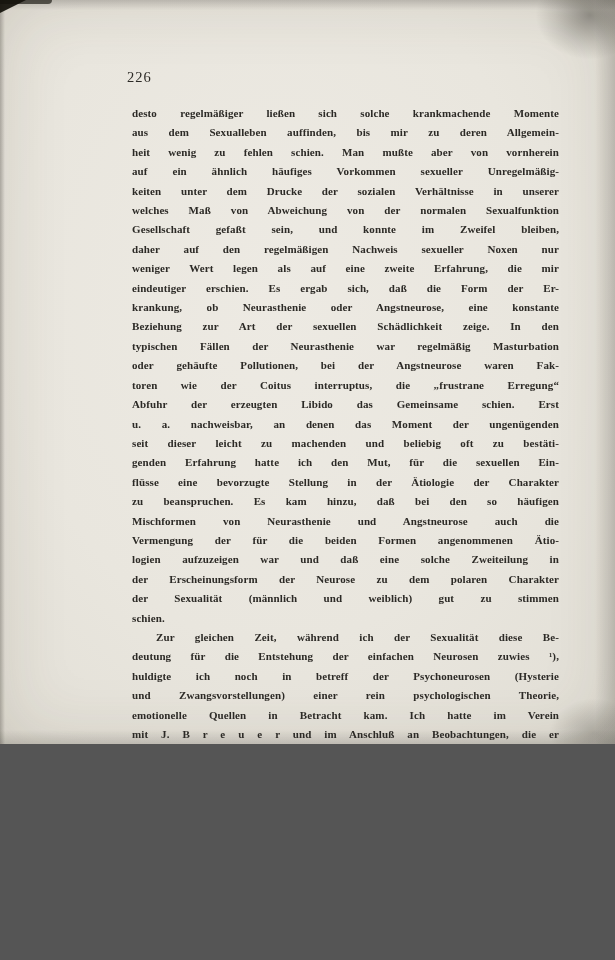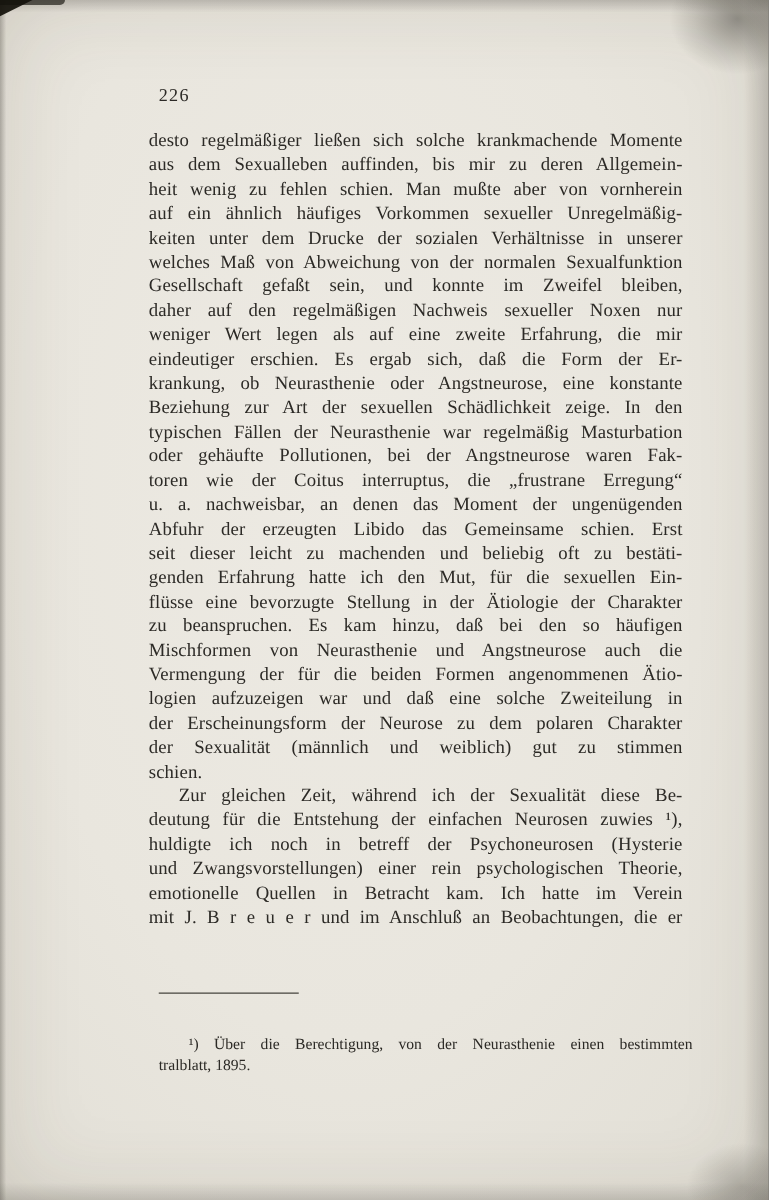--- a/index.html
+++ b/index.html
@@ -3,21 +3,21 @@
 <meta charset="utf-8">
 <style>
   html, body {
     margin: 0;
     padding: 0;
     background: #555;
   }
   .page {
     position: relative;
     width: 615px;
-    height: 960px;
+    height: 744px;
     margin: 0 auto;
     background: radial-gradient(ellipse at 45% 40%, #edeae3 0%, #e9e6de 55%, #e1ded5 100%);
     box-shadow: inset 0 0 70px rgba(70, 60, 35, 0.14);
     overflow: hidden;
     font-family: "Liberation Serif", "DejaVu Serif", serif;
     color: #2c2a26;
   }
 
   
   .edge-left {
@@ -59,26 +59,27 @@
   
   .page-number {
     position: absolute;
     left: 127px;
     top: 69px;
     font-size: 14.5px;
     letter-spacing: 1px;
   }
   .body-text {
     position: absolute;
-    left: 119px;
+    left: 132px;
     top: 104px;
     width: 427px;
-    font-size: 15px;
+    font-size: 11px;
     line-height: 19.4px;
     letter-spacing: 0.1px;
+    font-weight: bold;
   }
   .line {
     text-align: justify;
     text-align-last: justify;
   }
   .para1 .line:last-child {
     text-align-last: left;
   }
   .para2 .line:first-child {
     text-indent: 24px;
@@ -132,22 +133,22 @@
         <div class="line">welches Maß von Abweichung von der normalen Sexualfunktion</div>
         <div class="line">Gesellschaft gefaßt sein, und konnte im Zweifel bleiben,</div>
         <div class="line">daher auf den regelmäßigen Nachweis sexueller Noxen nur</div>
         <div class="line">weniger Wert legen als auf eine zweite Erfahrung, die mir</div>
         <div class="line">eindeutiger erschien. Es ergab sich, daß die Form der Er-</div>
         <div class="line">krankung, ob Neurasthenie oder Angstneurose, eine konstante</div>
         <div class="line">Beziehung zur Art der sexuellen Schädlichkeit zeige. In den</div>
         <div class="line">typischen Fällen der Neurasthenie war regelmäßig Masturbation</div>
         <div class="line">oder gehäufte Pollutionen, bei der Angstneurose waren Fak-</div>
         <div class="line">toren wie der Coitus interruptus, die „frustrane Erregung“</div>
+        <div class="line">Abfuhr der erzeugten Libido das Gemeinsame schien. Erst</div>
         <div class="line">u. a. nachweisbar, an denen das Moment der ungenügenden</div>
-        <div class="line">Abfuhr der erzeugten Libido das Gemeinsame schien. Erst</div>
         <div class="line">seit dieser leicht zu machenden und beliebig oft zu bestäti-</div>
         <div class="line">genden Erfahrung hatte ich den Mut, für die sexuellen Ein-</div>
         <div class="line">flüsse eine bevorzugte Stellung in der Ätiologie der Charakter</div>
         <div class="line">zu beanspruchen. Es kam hinzu, daß bei den so häufigen</div>
         <div class="line">Mischformen von Neurasthenie und Angstneurose auch die</div>
         <div class="line">Vermengung der für die beiden Formen angenommenen Ätio-</div>
         <div class="line">logien aufzuzeigen war und daß eine solche Zweiteilung in</div>
         <div class="line">der Erscheinungsform der Neurose zu dem polaren Charakter</div>
         <div class="line">der Sexualität (männlich und weiblich) gut zu stimmen</div>
         <div class="line">schien.</div>

